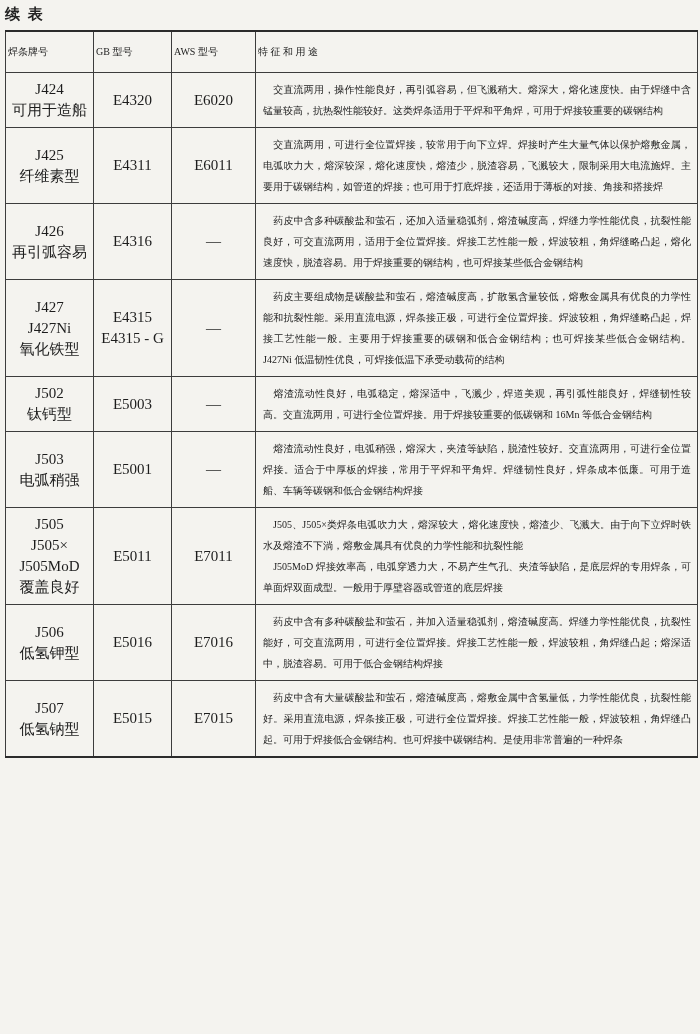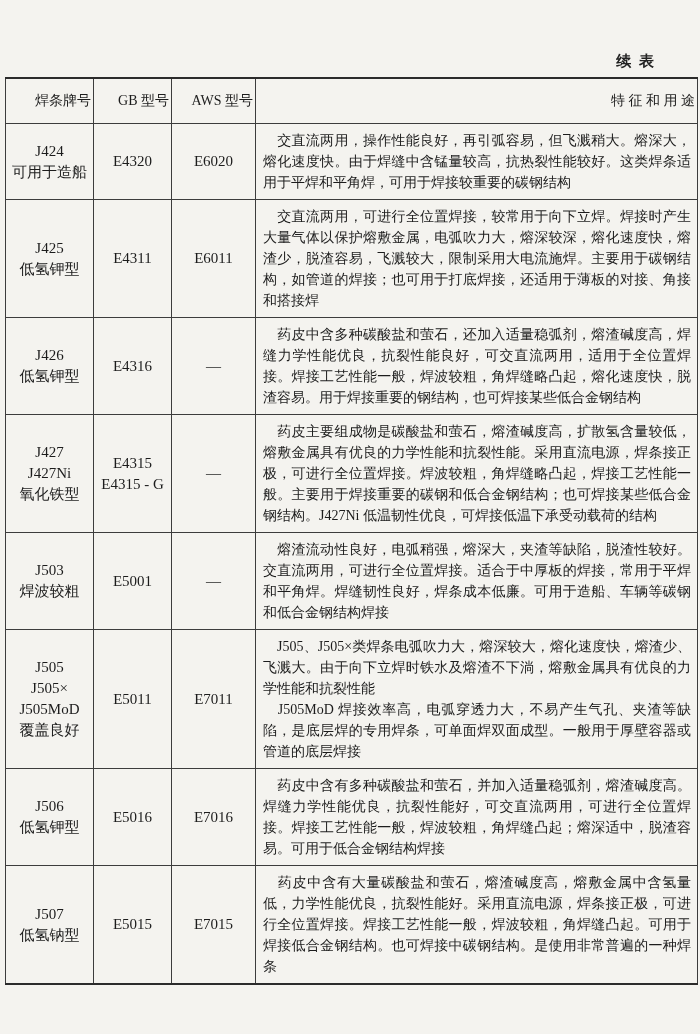--- a/index.html
+++ b/index.html
@@ -5,54 +5,53 @@
   * { margin: 0; padding: 0; box-sizing: border-box; }
   html, body {
     width: 700px; height: 1034px;
     background: #f4f3ef;
     font-family: "Liberation Serif", "DejaVu Serif", serif;
     color: #1c1c1c;
     overflow: hidden;
   }
   .page { padding: 5px 4px 0 5px; }
   .cont-label {
-    text-align: right;
+    text-align: left;
     padding-right: 40px;
     font-size: 15px;
     font-weight: bold;
     letter-spacing: 2px;
     margin-bottom: 6px;
     color: #222;
-    margin-top: 47px;
   }
   table.spec {
     width: 692px;
     border-collapse: collapse;
     table-layout: fixed;
     border-top: 2.5px solid #2b2b2b;
     border-bottom: 2.5px solid #2b2b2b;
   }
   .spec th, .spec td {
     border: 1px solid #3c3c3c;
     vertical-align: middle;
   }
   .spec th {
     font-weight: normal;
-    font-size: 14px;
+    font-size: 10px;
     padding: 13px 2px;
-    text-align: right;
+    text-align: left;
   }
   td.c-brand, td.c-gb, td.c-aws {
     text-align: center;
     font-size: 15px;
     line-height: 21px;
     padding: 6px 2px;
   }
   td.c-desc {
-    font-size: 14px;
+    font-size: 10px;
     line-height: 21px;
     text-align: justify;
     padding: 6px 6px 6px 7px;
     margin-left: 12px;
   }
   .pre { white-space: pre-line; }
   .col-brand { width: 88px; }
   .col-gb    { width: 78px; }
   .col-aws   { width: 84px; }
   .col-desc  { width: 442px; }
@@ -82,44 +81,51 @@
     <tbody>
       <tr>
         <td class="c-brand pre">J424
 可用于造船</td>
         <td class="c-gb pre">E4320</td>
         <td class="c-aws">E6020</td>
         <td class="c-desc pre">　交直流两用，操作性能良好，再引弧容易，但飞溅稍大。熔深大，熔化速度快。由于焊缝中含锰量较高，抗热裂性能较好。这类焊条适用于平焊和平角焊，可用于焊接较重要的碳钢结构</td>
       </tr>
       <tr>
         <td class="c-brand pre">J425
-低氢钾型</td>
+纤维素型</td>
         <td class="c-gb pre">E4311</td>
         <td class="c-aws">E6011</td>
         <td class="c-desc pre">　交直流两用，可进行全位置焊接，较常用于向下立焊。焊接时产生大量气体以保护熔敷金属，电弧吹力大，熔深较深，熔化速度快，熔渣少，脱渣容易，飞溅较大，限制采用大电流施焊。主要用于碳钢结构，如管道的焊接；也可用于打底焊接，还适用于薄板的对接、角接和搭接焊</td>
       </tr>
       <tr>
         <td class="c-brand pre">J426
-低氢钾型</td>
+再引弧容易</td>
         <td class="c-gb pre">E4316</td>
         <td class="c-aws">—</td>
         <td class="c-desc pre">　药皮中含多种碳酸盐和萤石，还加入适量稳弧剂，熔渣碱度高，焊缝力学性能优良，抗裂性能良好，可交直流两用，适用于全位置焊接。焊接工艺性能一般，焊波较粗，角焊缝略凸起，熔化速度快，脱渣容易。用于焊接重要的钢结构，也可焊接某些低合金钢结构</td>
       </tr>
       <tr>
         <td class="c-brand pre">J427
 J427Ni
 氧化铁型</td>
         <td class="c-gb pre">E4315
 E4315 - G</td>
         <td class="c-aws">—</td>
         <td class="c-desc pre">　药皮主要组成物是碳酸盐和萤石，熔渣碱度高，扩散氢含量较低，熔敷金属具有优良的力学性能和抗裂性能。采用直流电源，焊条接正极，可进行全位置焊接。焊波较粗，角焊缝略凸起，焊接工艺性能一般。主要用于焊接重要的碳钢和低合金钢结构；也可焊接某些低合金钢结构。J427Ni 低温韧性优良，可焊接低温下承受动载荷的结构</td>
       </tr>
       <tr>
+        <td class="c-brand pre">J502
+钛钙型</td>
+        <td class="c-gb pre">E5003</td>
+        <td class="c-aws">—</td>
+        <td class="c-desc pre">　熔渣流动性良好，电弧稳定，熔深适中，飞溅少，焊道美观，再引弧性能良好，焊缝韧性较高。交直流两用，可进行全位置焊接。用于焊接较重要的低碳钢和 16Mn 等低合金钢结构</td>
+      </tr>
+      <tr>
         <td class="c-brand pre">J503
-焊波较粗</td>
+电弧稍强</td>
         <td class="c-gb pre">E5001</td>
         <td class="c-aws">—</td>
         <td class="c-desc pre">　熔渣流动性良好，电弧稍强，熔深大，夹渣等缺陷，脱渣性较好。交直流两用，可进行全位置焊接。适合于中厚板的焊接，常用于平焊和平角焊。焊缝韧性良好，焊条成本低廉。可用于造船、车辆等碳钢和低合金钢结构焊接</td>
       </tr>
       <tr>
         <td class="c-brand pre">J505
 J505×
 J505MoD
 覆盖良好</td>
         <td class="c-gb pre">E5011</td>

